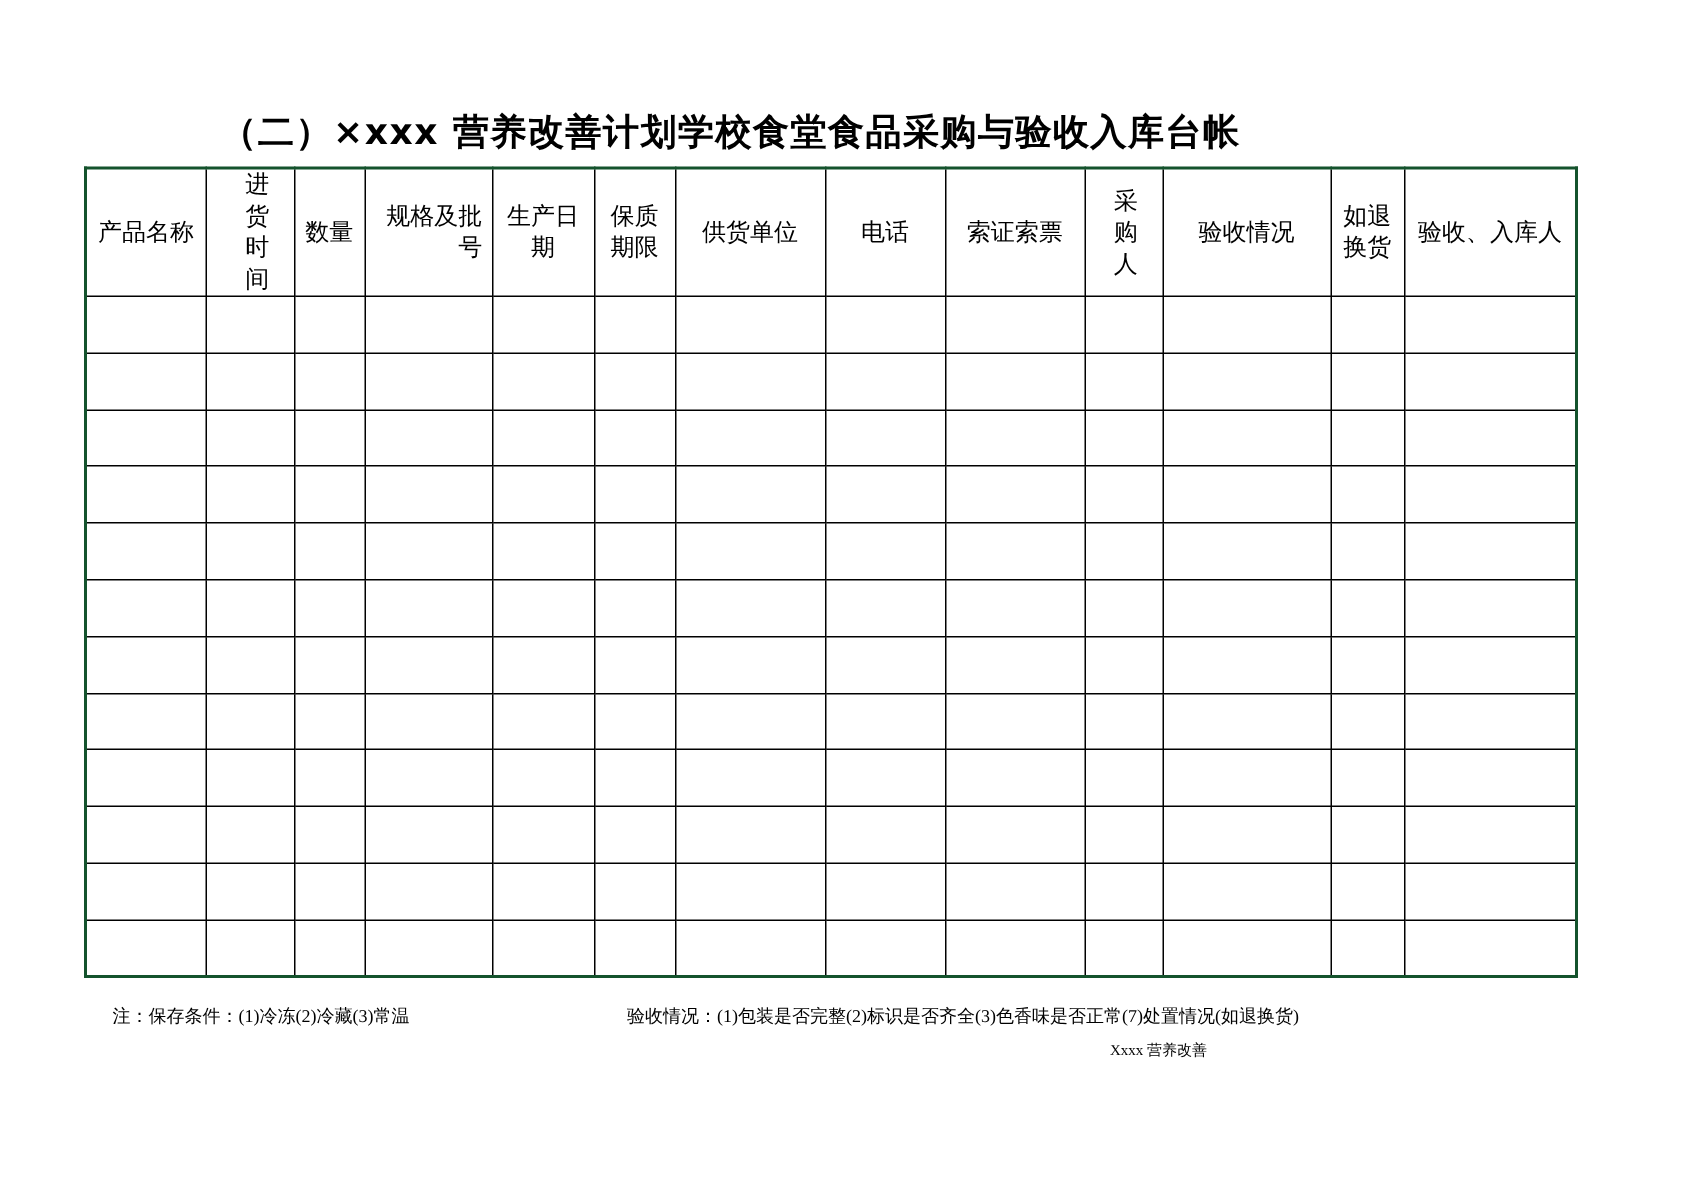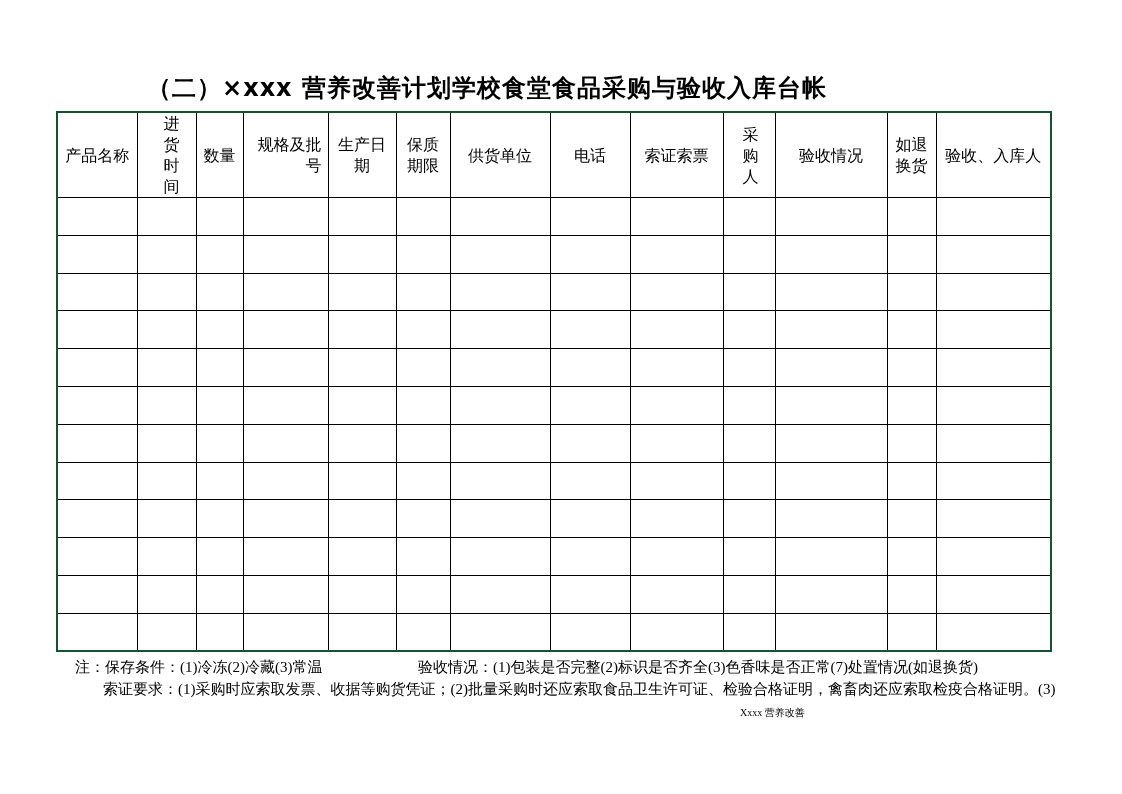--- a/index.html
+++ b/index.html
@@ -52,22 +52,22 @@
   .ledger th:nth-child(2)  { padding: 0 26px; } 
   .ledger th:nth-child(4)  { padding: 0 6px; text-align: right; }  
   .ledger th:nth-child(5)  { padding: 0 6px; }  
   .ledger th:nth-child(6)  { padding: 0 6px; }  
   .ledger th:nth-child(10) { padding: 0 19px; }  
   .ledger td {
     height: 37.8px;
     padding: 0;
   }
   .notes {
-    margin-top: 5px;
-    font-size: 15px;
+    margin-top: 15px;
+    font-size: 12px;
     line-height: 21px;
   }
   .note-line-1 {
     position: relative;
     padding-left: 19px;
     white-space: nowrap;
   }
   .note-acceptance {
     position: absolute;
     left: 362px;
@@ -310,18 +310,17 @@
           <td></td>
         </tr>
       </tbody>
   </table>
 
   <div class="notes">
     <div class="note-line-1">
       <span>注：</span><span>保存条件：(1)冷冻(2)冷藏(3)常温</span>
       <span class="note-acceptance">验收情况：(1)包装是否完整(2)标识是否齐全(3)色香味是否正常(7)处置情况(如退换货)</span>
     </div>
-    <div class="note-line-2">索证要求：(1)采购时应索取发票、收据等购货凭证；(2)批量采购时还应索取食品卫生许可证、检验合格证明，禽畜肉还应索取检疫合格证明。(3)</div>
   </div>
 
   <div class="signature-line">Xxxx 营养改善</div>
 
 </div>
 
 </body></html>

